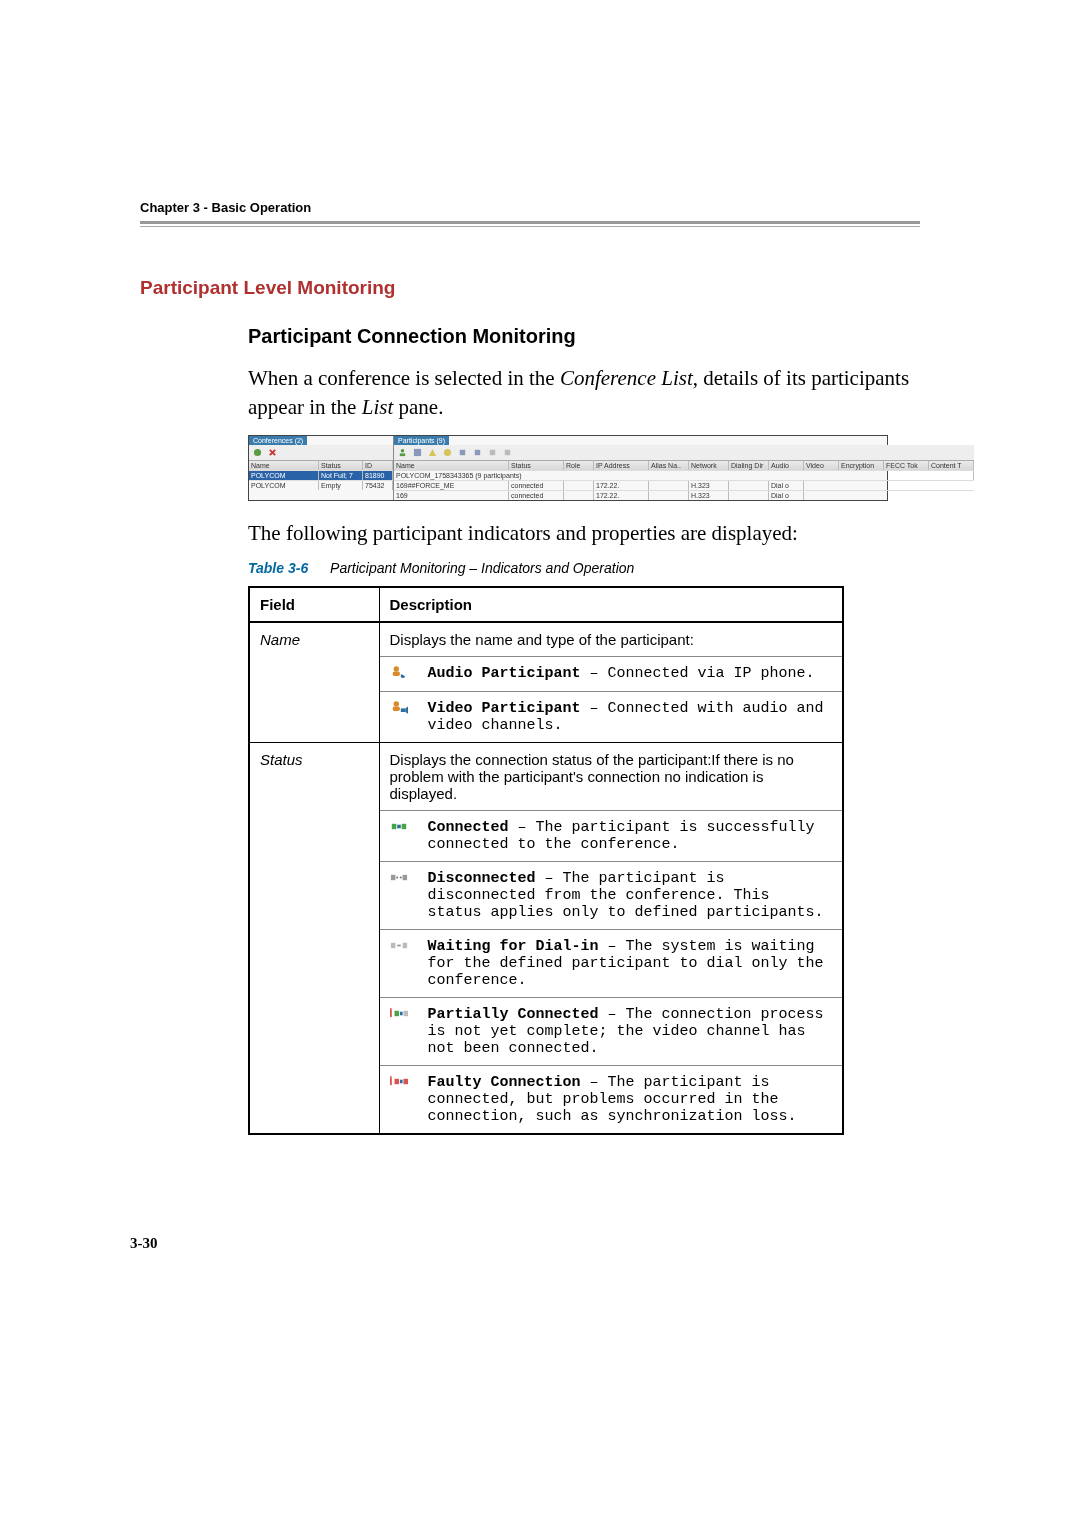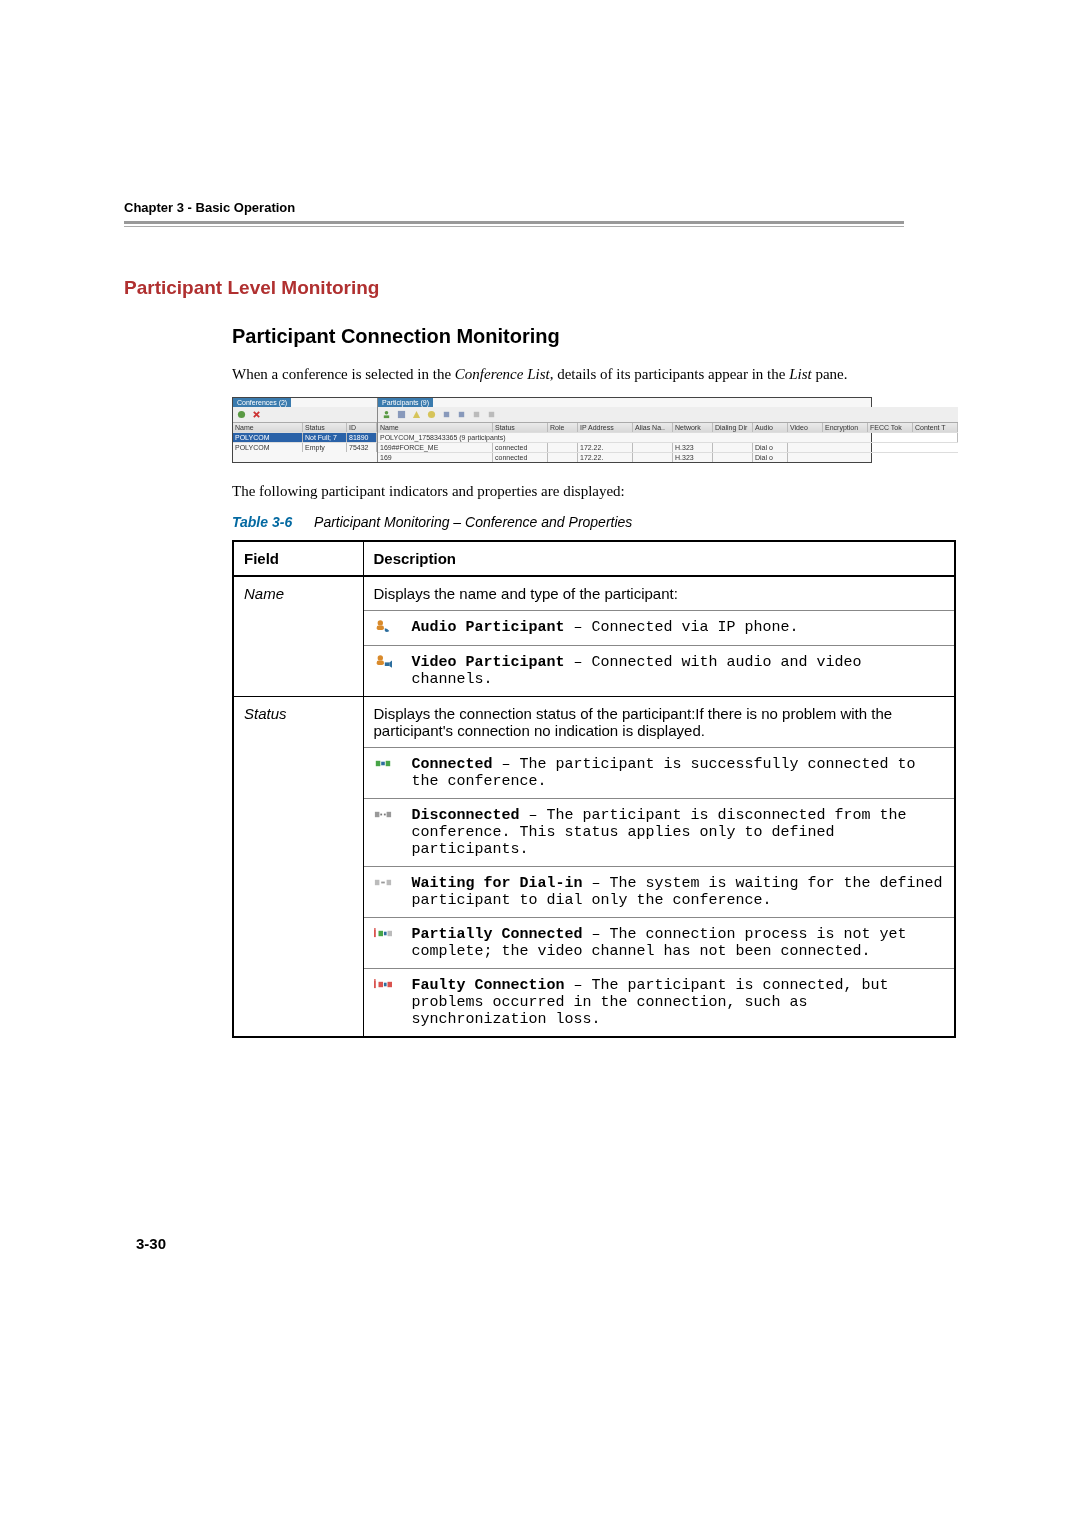--- a/index.html
+++ b/index.html
@@ -7,21 +7,21 @@
   body {
     width: 1080px;
     height: 1528px;
     background: #fff;
     font-family: "Helvetica Neue", Arial, sans-serif;
     color: #000;
     position: relative;
   }
   .page {
     position: absolute;
-    left: 124px;
+    left: 140px;
     top: 200px;
     width: 780px;
   }
   .chapter-header {
     font-size: 13px;
     font-weight: bold;
     margin-bottom: 6px;
   }
   .hr-thick { height: 3px; background: #999; margin-bottom: 2px; }
   .hr-thin { height: 1px; background: #aaa; margin-bottom: 50px; }
@@ -35,21 +35,21 @@
   }
   .h2 {
     font-size: 20px;
     font-weight: bold;
     margin-bottom: 16px;
     font-family: "Helvetica Neue", Arial, sans-serif;
     margin-left: 108px;
   }
   .para {
     font-family: "Georgia", "Times New Roman", serif;
-    font-size: 15px;
+    font-size: 21px;
     line-height: 1.4;
     margin-left: 108px;
     margin-bottom: 12px;
   }
   .para .italic { font-style: italic; }
 
   
   .shot-wrap {
     margin-left: 108px;
     margin-bottom: 18px;
@@ -121,21 +121,21 @@
     font-family: Arial, sans-serif;
     font-size: 14px;
     margin-left: 108px;
     margin-bottom: 10px;
   }
   .table-caption .ref { font-style: italic; font-weight: bold; color: #0369a1; margin-right: 18px; }
   .table-caption .desc { font-style: italic; }
 
   table.prop {
     margin-left: 108px;
-    width: 724px;
+    width: 596px;
     border-collapse: collapse;
     font-family: Arial, sans-serif;
     font-size: 15px;
     border: 2px solid #000;
   }
   table.prop th {
     text-align: left;
     font-weight: bold;
     padding: 8px 10px;
     border-bottom: 2px solid #000;
@@ -153,25 +153,25 @@
   .icon-cell + td { padding-left: 2px; font-family: Liberation Mono, monospace; }
   .desc-row td { border-top: 1px solid #888; }
 
   .mini-ico {
     display: inline-block; width: 18px; height: 15px; position: relative;
   }
   .mini-ico svg { width: 100%; height: 100%; }
 
   .page-num {
     position: absolute;
-    left: 136px;
+    left: 130px;
     top: 1235px;
     font-weight: bold;
     font-size: 15px;
-    font-family: Liberation Sans, sans-serif;
+    font-family: Liberation Serif, serif;
   }
 </style>
 </head>
 <body>
 
 <div class="page">
   <div class="chapter-header">Chapter 3 - Basic Operation</div>
   <div class="hr-thick"></div>
   <div class="hr-thin"></div>
 
@@ -280,21 +280,21 @@
           </div>
         </div>
       </div>
     </div>
   </div>
 
   <div class="para">The following participant indicators and properties are displayed:</div>
 
   <div class="table-caption">
     <span class="ref">Table 3-6</span>
-    <span class="desc">Participant Monitoring – Conference and Properties</span>
+    <span class="desc">Participant Monitoring – Indicators and Operation</span>
   </div>
 
   <table class="prop">
     <tbody>
         <tr>
       <th>Field</th>
       <th colspan="2">Description</th>
     </tr>
 
     <tr class="section-start">

